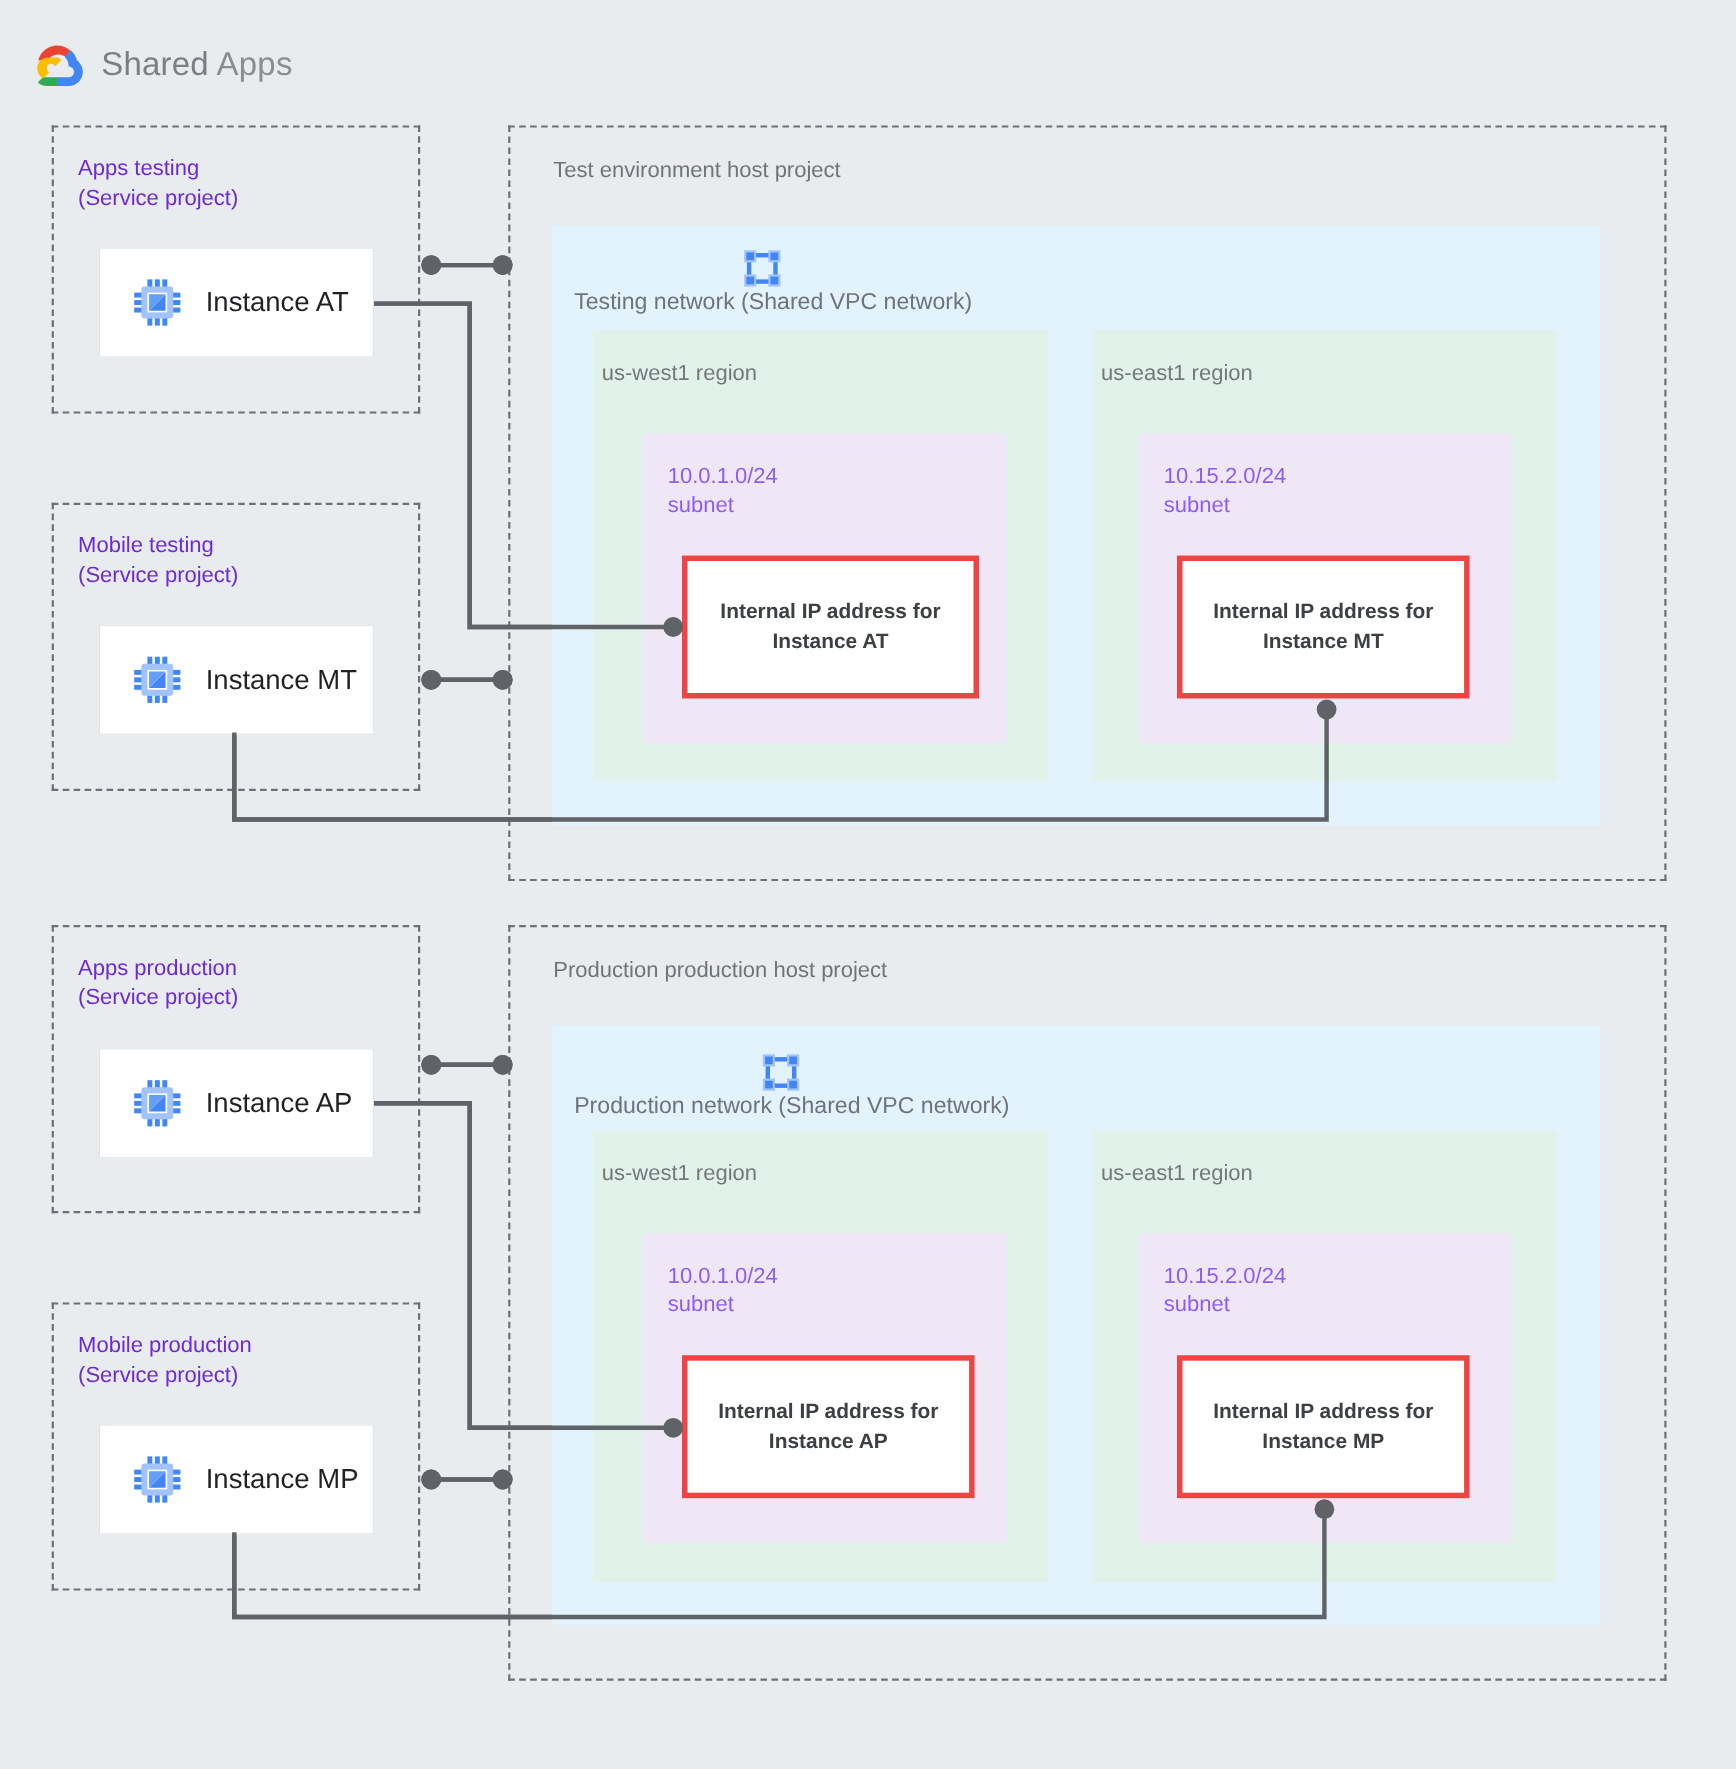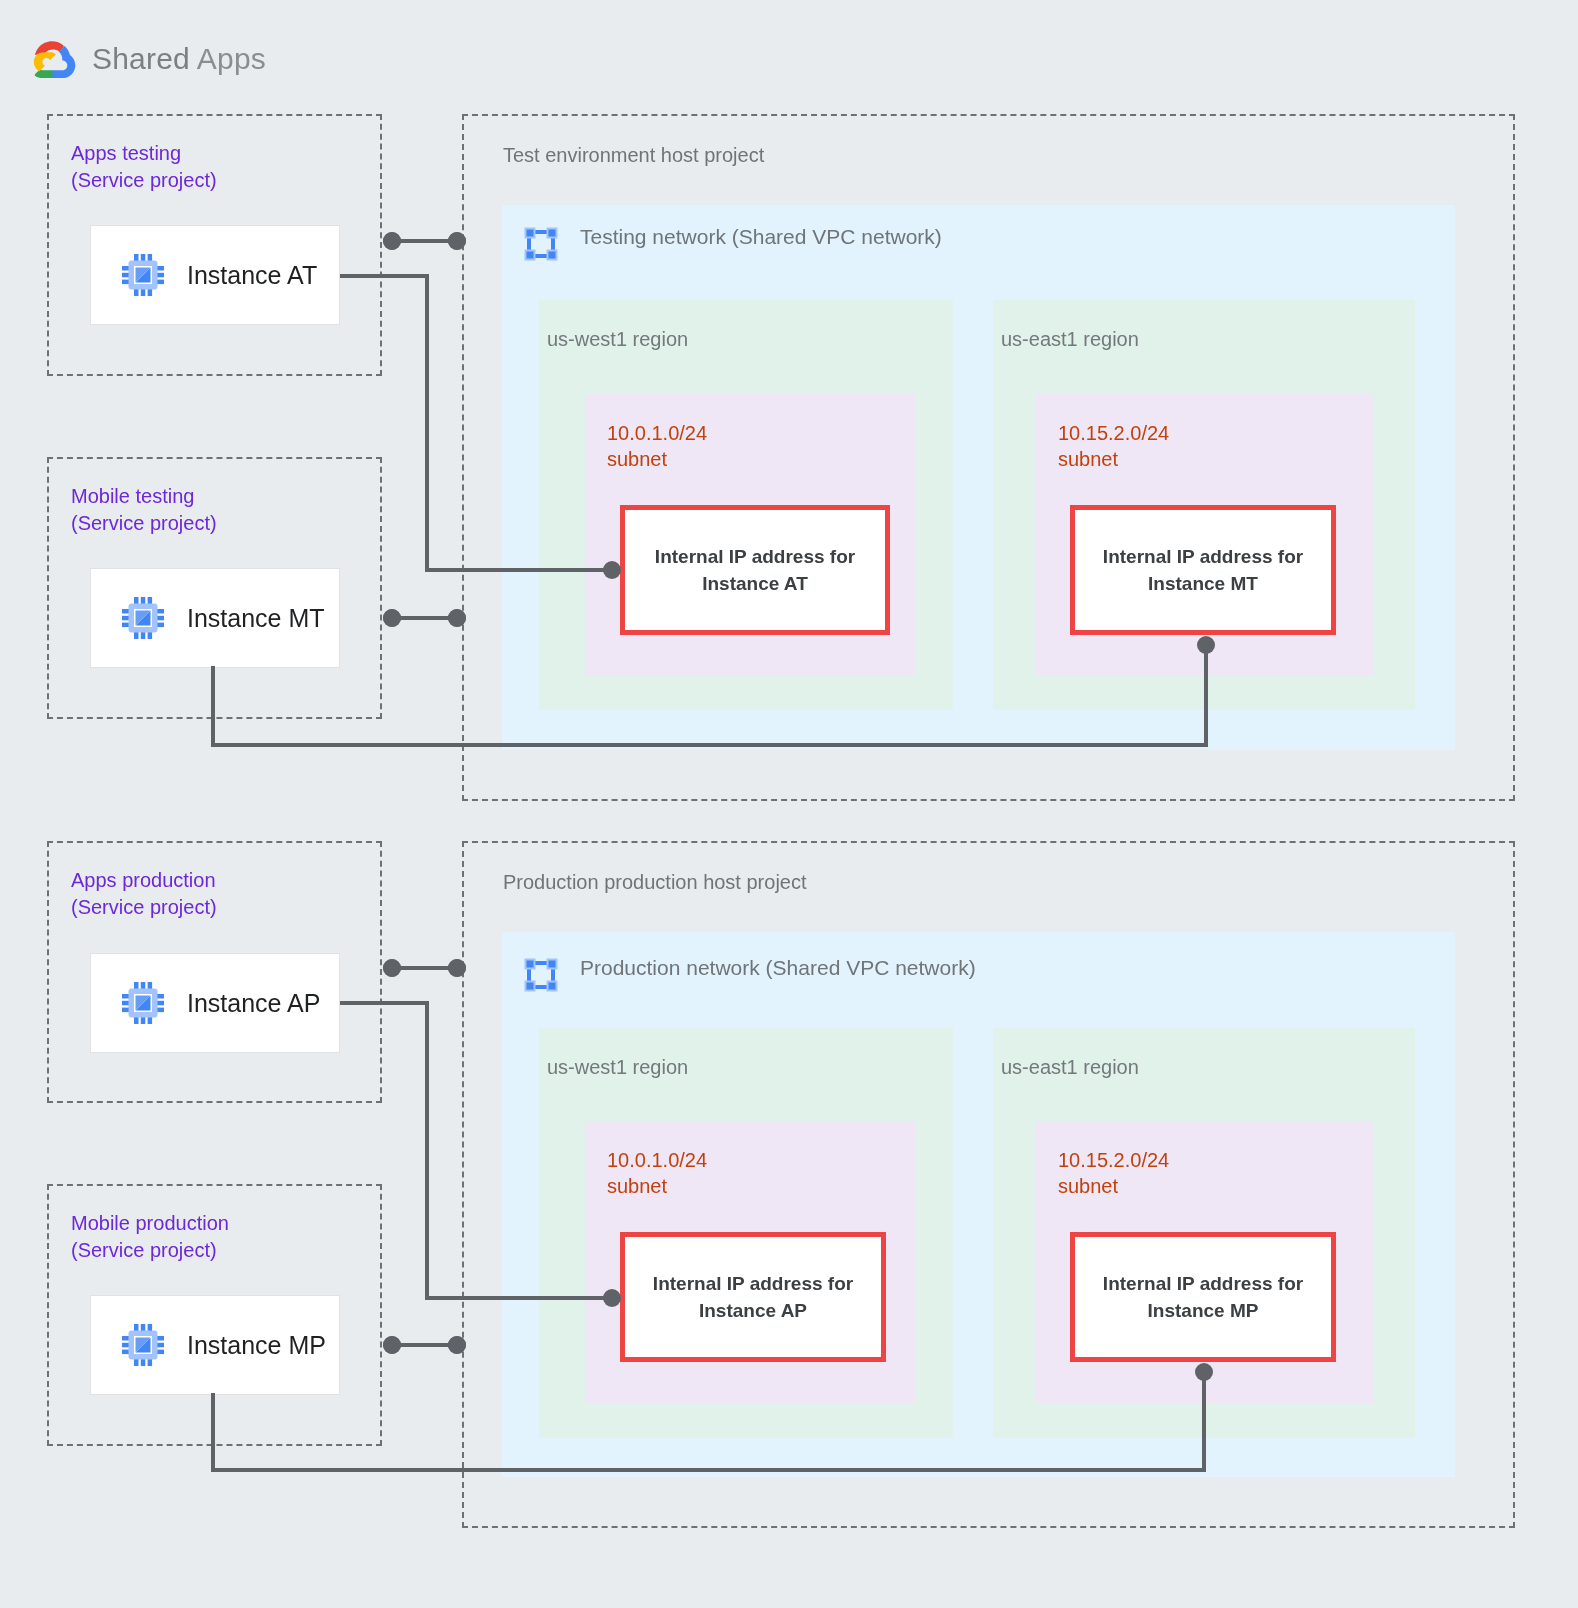--- a/index.html
+++ b/index.html
@@ -35,29 +35,29 @@
   
   .instance-card{
     background:#ffffff;border:1px solid #e0e2e4;box-sizing:border-box;
     display:flex;align-items:center;padding-left:30px;
   }
   .instance-card .vm-ico{width:44px;height:44px;flex:0 0 44px;margin-right:22px;}
   .instance-card .vm-label{font-size:25px;color:#1f2123;white-space:nowrap;}
 
   
   .vpc-panel{background:#e2f3fd;box-sizing:border-box;}
-  .vpc-head{position:absolute;display:flex;}
+  .vpc-head{position:absolute;display:flex;align-items:center;flex-direction:column;}
   .vpc-head .net-ico{width:38px;height:38px;flex:0 0 38px;margin-right:20px;}
   .vpc-head .net-label{font-size:21px;color:#6f7478;white-space:nowrap;}
 
   
   .region-box{background:#e0f2e9;box-sizing:border-box;}
   .region-label{position:absolute;left:8px;top:28px;font-size:20px;color:#73787c;white-space:nowrap;}
   .subnet-box{background:#f0e7f6;box-sizing:border-box;}
-  .subnet-label{position:absolute;left:22px;top:26px;font-size:20px;line-height:26px;color:#c2410c;white-space:pre-line;}
+  .subnet-label{position:absolute;left:22px;top:26px;font-size:20px;line-height:26px;color:#8b5cf6;white-space:pre-line;}
   .ip-card{
     background:#ffffff;border:5px solid #ef4444;box-sizing:border-box;
     display:flex;align-items:center;justify-content:center;text-align:center;
     font-size:19px;font-weight:bold;color:#3c4043;line-height:27px;white-space:pre-line;
   }
 
   
   .conn-svg{position:absolute;left:0;top:0;width:1578px;height:1608px;pointer-events:none;}
 </style>
 </head>

